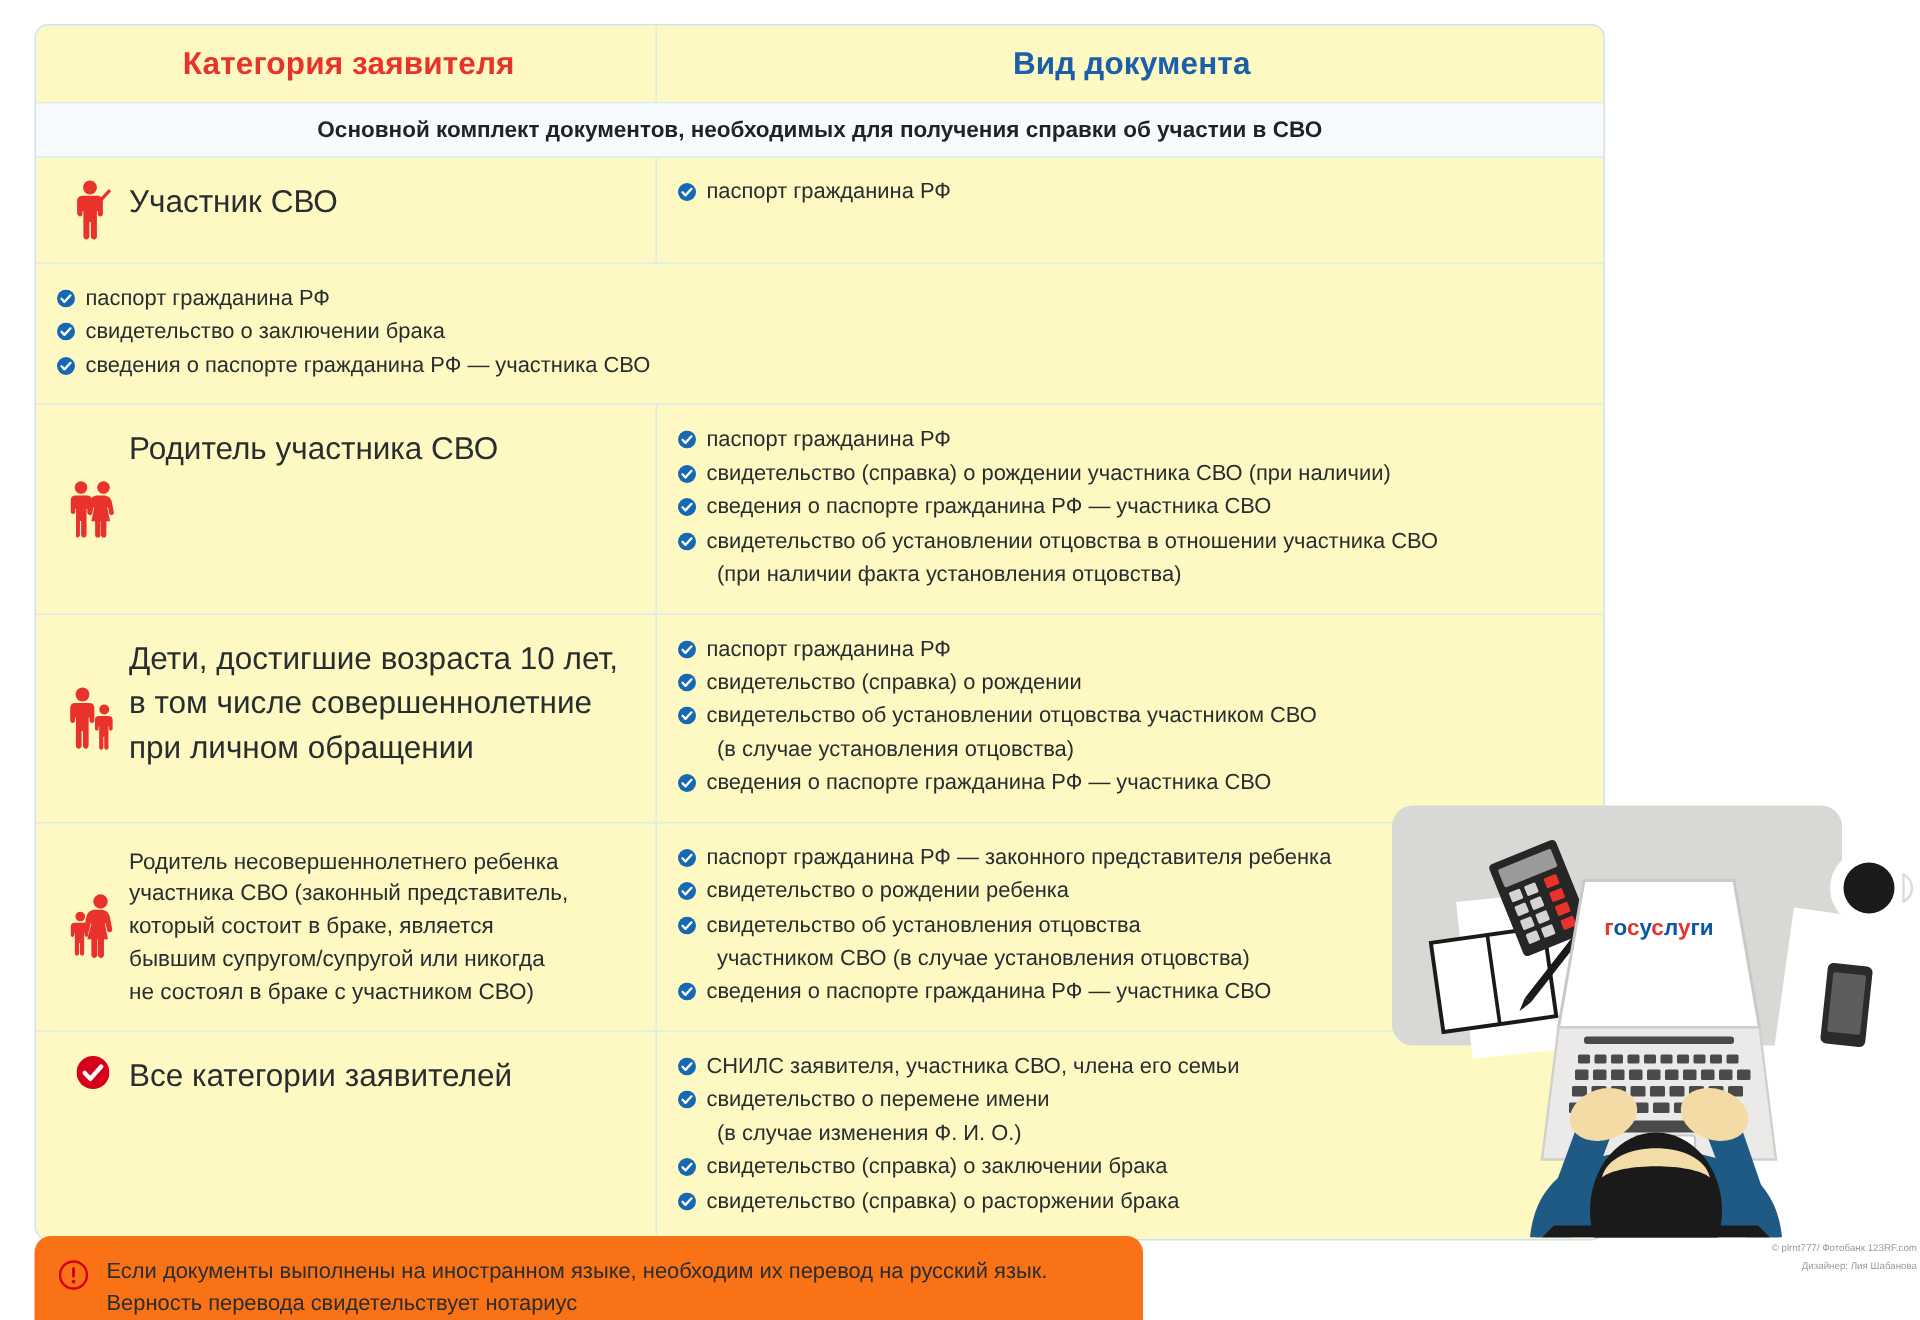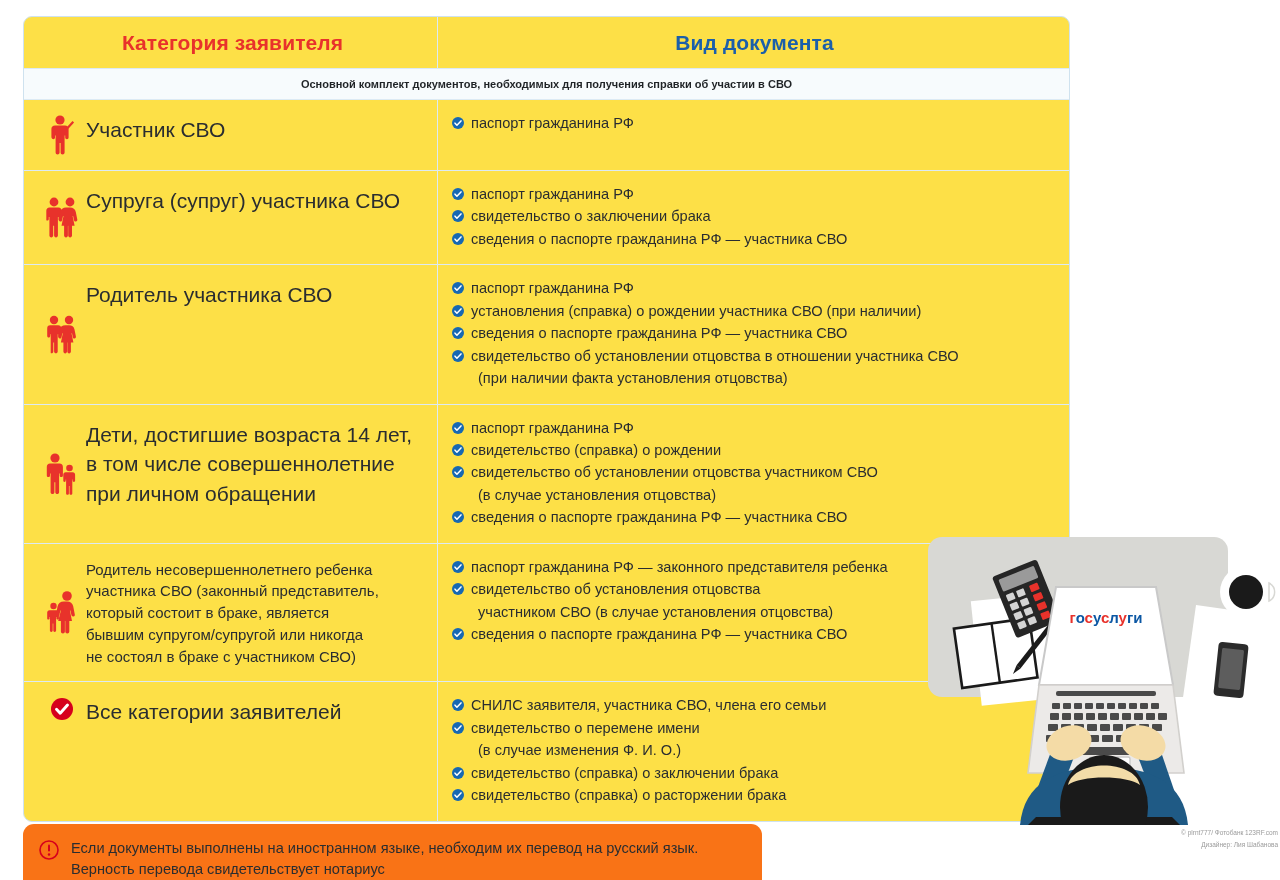--- a/index.html
+++ b/index.html
@@ -12,21 +12,21 @@
   }
   .page { position: relative; width: 1280px; height: 880px; background: #fff; }
 
   
   .table-wrap {
     position: absolute;
     left: 23px; top: 16px;
     width: 1047px;
     border: 1px solid #cfe2ef;
     border-radius: 9px;
-    background: #fde047;
+    background: #fef9c3;
     overflow: hidden;
   }
   .row { display: flex; border-bottom: 1px solid #dceaf4; }
   .row:last-child { border-bottom: none; }
 
   .col-left {
     width: 414px;
     flex: 0 0 414px;
     border-right: 1px solid #dceaf4;
     display: flex;
@@ -51,21 +51,21 @@
     letter-spacing: .1px;
   }
   .hdr-red { color: #e8322b; }
   .hdr-blue { color: #1b5faa; }
 
   
   .band { background: #f7fbfd; }
   .band-inner {
     width: 100%;
     text-align: center;
-    font-size: 11px;
+    font-size: 15px;
     font-weight: bold;
     color: #1f2326;
     padding: 9px 10px 9px 10px;
   }
 
   
   .icon-cell {
     width: 48px;
     flex: 0 0 48px;
     display: flex;
@@ -174,31 +174,20 @@
                 <circle cx="8" cy="8" r="8" fill="#1668b3"></circle>
                 <path d="M4 8.2l2.6 2.8L12 5.2" stroke="#fff" stroke-width="2" fill="none" stroke-linecap="round" stroke-linejoin="round"></path>
               </svg>
             <span>паспорт гражданина РФ</span>
           </li>
         </ul>
       </div>
     </div>
 
     <div class="row">
-      <div class="col-left">
-        <div class="icon-cell">
-          <svg width="34" height="44" viewBox="0 0 34 44" aria-hidden="true">
-            <circle cx="9" cy="6" r="4.4" fill="#e8322b"></circle>
-            <path d="M4.5 11.5h9c2 0 3.2 1.3 3.2 3.3V23c0 .9-.7 1.6-1.6 1.6s-1.6-.7-1.6-1.6v-2h-.6v18.6c0 1.1-.9 1.9-1.9 1.9s-1.9-.8-1.9-1.9V29.8h-.9v9.8c0 1.1-.9 1.9-1.9 1.9s-1.9-.8-1.9-1.9V21h-.6v2c0 .9-.7 1.6-1.6 1.6S1.3 23.9 1.3 23v-8.2c0-2 1.2-3.3 3.2-3.3z" fill="#e8322b"></path>
-            <circle cx="25" cy="6" r="4.4" fill="#e8322b"></circle>
-            <path d="M25 11.5c3.2 0 5.2 1.6 5.8 4.4l1.5 7.6c.2 1-.4 1.8-1.4 2-.9.2-1.7-.4-1.9-1.3l-.9-4.3-.5.1 2 9.8h-2.6v9.8c0 1.1-.8 1.9-1.9 1.9s-1.9-.8-1.9-1.9v-9.8h-.3v9.8c0 1.1-.8 1.9-1.9 1.9s-1.9-.8-1.9-1.9v-9.8h-2.6l2-9.8-.5-.1-.9 4.3c-.2.9-1 1.5-1.9 1.3-1-.2-1.6-1-1.4-2l1.5-7.6c.6-2.8 2.6-4.4 5.8-4.4z" fill="#e8322b"></path>
-          </svg>
-        </div>
-        <div class="cat-label">Супруга (супруг) участника СВО</div>
-      </div>
       <div class="col-right">
         <ul class="doc-list">
           <li>
             <svg class="tick" viewBox="0 0 16 16">
                 <circle cx="8" cy="8" r="8" fill="#1668b3"></circle>
                 <path d="M4 8.2l2.6 2.8L12 5.2" stroke="#fff" stroke-width="2" fill="none" stroke-linecap="round" stroke-linejoin="round"></path>
               </svg>
             <span>паспорт гражданина РФ</span>
           </li>
           <li>
@@ -238,21 +227,21 @@
                 <circle cx="8" cy="8" r="8" fill="#1668b3"></circle>
                 <path d="M4 8.2l2.6 2.8L12 5.2" stroke="#fff" stroke-width="2" fill="none" stroke-linecap="round" stroke-linejoin="round"></path>
               </svg>
             <span>паспорт гражданина РФ</span>
           </li>
           <li>
             <svg class="tick" viewBox="0 0 16 16">
                 <circle cx="8" cy="8" r="8" fill="#1668b3"></circle>
                 <path d="M4 8.2l2.6 2.8L12 5.2" stroke="#fff" stroke-width="2" fill="none" stroke-linecap="round" stroke-linejoin="round"></path>
               </svg>
-            <span>установления (справка) о рождении участника СВО (при наличии)</span>
+            <span>свидетельство (справка) о рождении участника СВО (при наличии)</span>
           </li>
           <li>
             <svg class="tick" viewBox="0 0 16 16">
                 <circle cx="8" cy="8" r="8" fill="#1668b3"></circle>
                 <path d="M4 8.2l2.6 2.8L12 5.2" stroke="#fff" stroke-width="2" fill="none" stroke-linecap="round" stroke-linejoin="round"></path>
               </svg>
             <span>сведения о паспорте гражданина РФ — участника СВО</span>
           </li>
           <li>
             <svg class="tick" viewBox="0 0 16 16">
@@ -271,21 +260,21 @@
     <div class="row">
       <div class="col-left">
         <div class="icon-cell">
           <svg width="32" height="44" viewBox="0 0 32 44" aria-hidden="true">
             <circle cx="9" cy="6" r="4.6" fill="#e8322b"></circle>
             <path d="M4.4 11.6h9.2c2.1 0 3.3 1.3 3.3 3.4v8.4c0 1-.7 1.6-1.6 1.6s-1.6-.6-1.6-1.6v-2h-.6v18.8c0 1.1-.9 1.9-1.9 1.9s-1.9-.8-1.9-1.9v-9.9h-.9v9.9c0 1.1-.9 1.9-1.9 1.9s-1.9-.8-1.9-1.9V21.4h-.6v2c0 1-.7 1.6-1.6 1.6s-1.6-.6-1.6-1.6V15c0-2.1 1.2-3.4 3.3-3.4z" fill="#e8322b"></path>
             <circle cx="23.5" cy="16" r="3.3" fill="#e8322b"></circle>
             <path d="M20.3 20.3h6.4c1.5 0 2.4 1 2.4 2.5v6c0 .7-.5 1.2-1.2 1.2s-1.2-.5-1.2-1.2v-1.4h-.4v14c0 .8-.6 1.4-1.4 1.4s-1.4-.6-1.4-1.4v-7.3h-.6v7.3c0 .8-.6 1.4-1.4 1.4s-1.4-.6-1.4-1.4v-14h-.4v1.4c0 .7-.5 1.2-1.2 1.2s-1.2-.5-1.2-1.2v-6c0-1.5.9-2.5 2.4-2.5z" fill="#e8322b"></path>
           </svg>
         </div>
-        <div class="cat-label" style="white-space: pre-line;">Дети, достигшие возраста 14 лет,
+        <div class="cat-label" style="white-space: pre-line;">Дети, достигшие возраста 10 лет,
 в том числе совершеннолетние
 при личном обращении</div>
       </div>
       <div class="col-right">
         <ul class="doc-list">
           <li>
             <svg class="tick" viewBox="0 0 16 16">
                 <circle cx="8" cy="8" r="8" fill="#1668b3"></circle>
                 <path d="M4 8.2l2.6 2.8L12 5.2" stroke="#fff" stroke-width="2" fill="none" stroke-linecap="round" stroke-linejoin="round"></path>
               </svg>
@@ -336,20 +325,27 @@
 не состоял в браке с участником СВО)</div>
       </div>
       <div class="col-right">
         <ul class="doc-list">
           <li>
             <svg class="tick" viewBox="0 0 16 16">
                 <circle cx="8" cy="8" r="8" fill="#1668b3"></circle>
                 <path d="M4 8.2l2.6 2.8L12 5.2" stroke="#fff" stroke-width="2" fill="none" stroke-linecap="round" stroke-linejoin="round"></path>
               </svg>
             <span>паспорт гражданина РФ — законного представителя ребенка</span>
+          </li>
+          <li>
+            <svg class="tick" viewBox="0 0 16 16">
+                <circle cx="8" cy="8" r="8" fill="#1668b3"></circle>
+                <path d="M4 8.2l2.6 2.8L12 5.2" stroke="#fff" stroke-width="2" fill="none" stroke-linecap="round" stroke-linejoin="round"></path>
+              </svg>
+            <span>свидетельство о рождении ребенка</span>
           </li>
           <li>
             <svg class="tick" viewBox="0 0 16 16">
                 <circle cx="8" cy="8" r="8" fill="#1668b3"></circle>
                 <path d="M4 8.2l2.6 2.8L12 5.2" stroke="#fff" stroke-width="2" fill="none" stroke-linecap="round" stroke-linejoin="round"></path>
               </svg>
             <span>свидетельство об установления отцовства</span>
           </li>
           <li class="cont">
             <span>участником СВО (в случае установления отцовства)</span>

